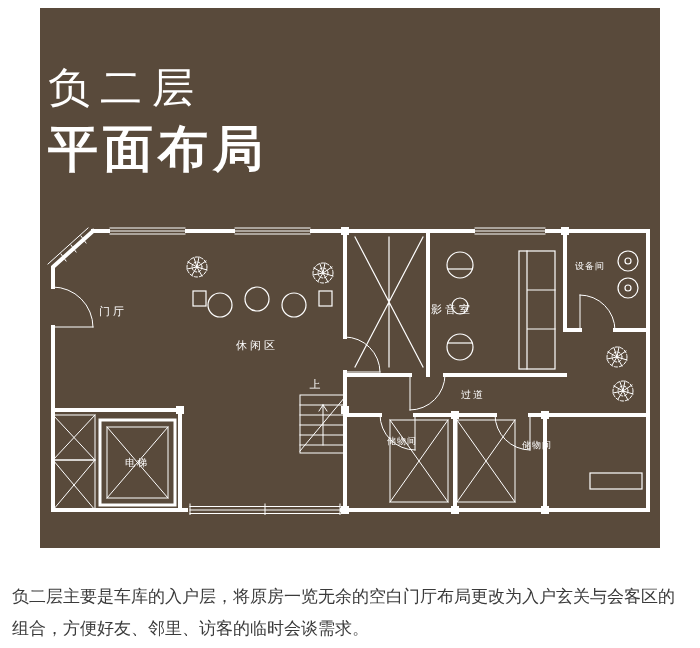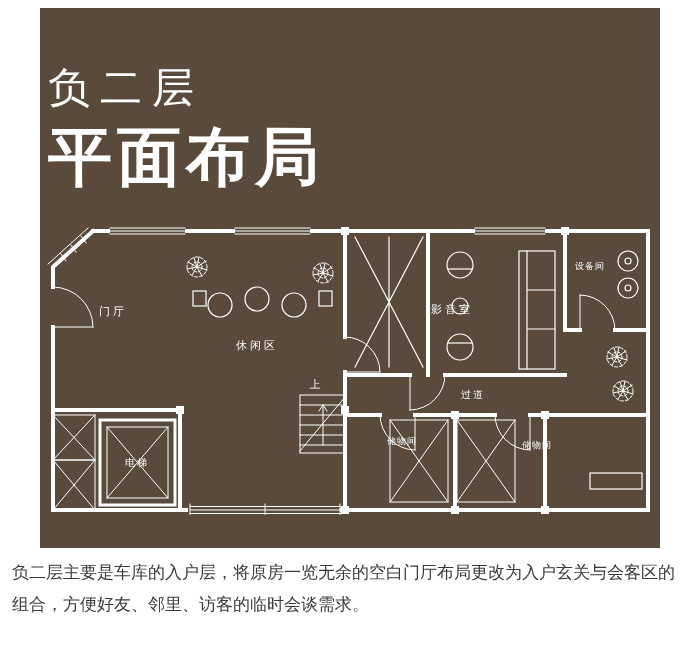--- a/index.html
+++ b/index.html
@@ -15,24 +15,24 @@
     font-family:"DejaVu Sans","Liberation Sans",sans-serif;
   }
   .poster{
     position:relative;width:620px;height:540px;
     margin:8px auto 0;background:var(--poster-background);
     overflow:hidden;
     text-decoration:underline;
   }
   .titles{position:absolute;left:8px;top:56px;color:#fff;}
   .title1{font-size:42px;font-weight:400;letter-spacing:10px;line-height:1.15;}
-  .title2{font-size:64px;font-weight:700;letter-spacing:5px;line-height:1.1;margin-top:10px;}
+  .title2{font-size:50px;font-weight:700;letter-spacing:5px;line-height:1.1;margin-top:10px;}
   .plan{position:absolute;left:5px;top:217px;width:610px;height:290px;color:var(--line-color);display:block;}
   .caption{
-    width:676px;margin:8px auto 0;
+    width:676px;margin:32px auto 0;
     font-size:17px;line-height:1.9;color:var(--caption-color);
     text-align:left;
   }
 </style>
 </head>
 <body>
 
 <div class="poster">
   <div class="titles">
     <div class="title1">负二层</div>

